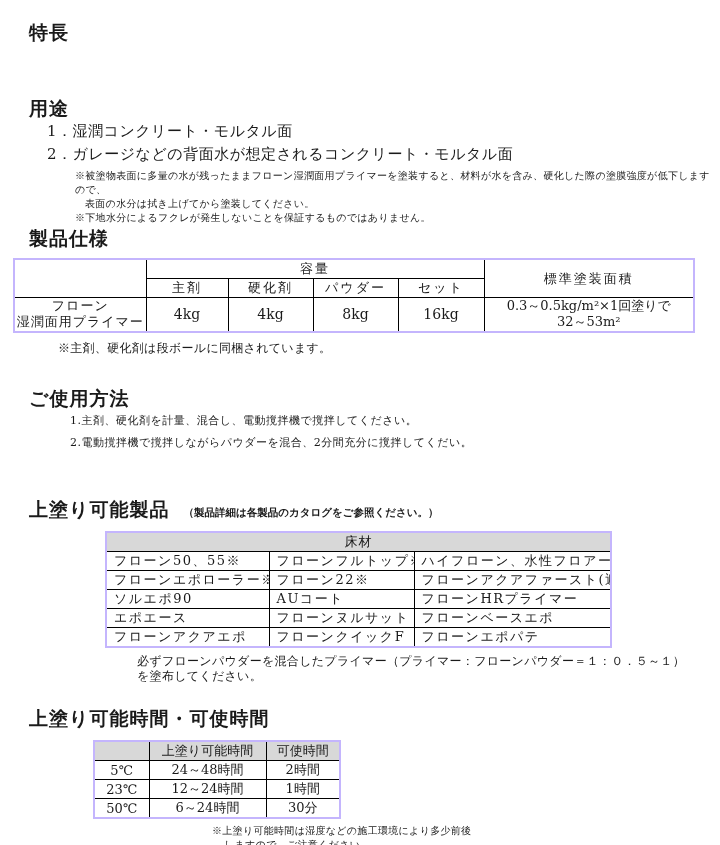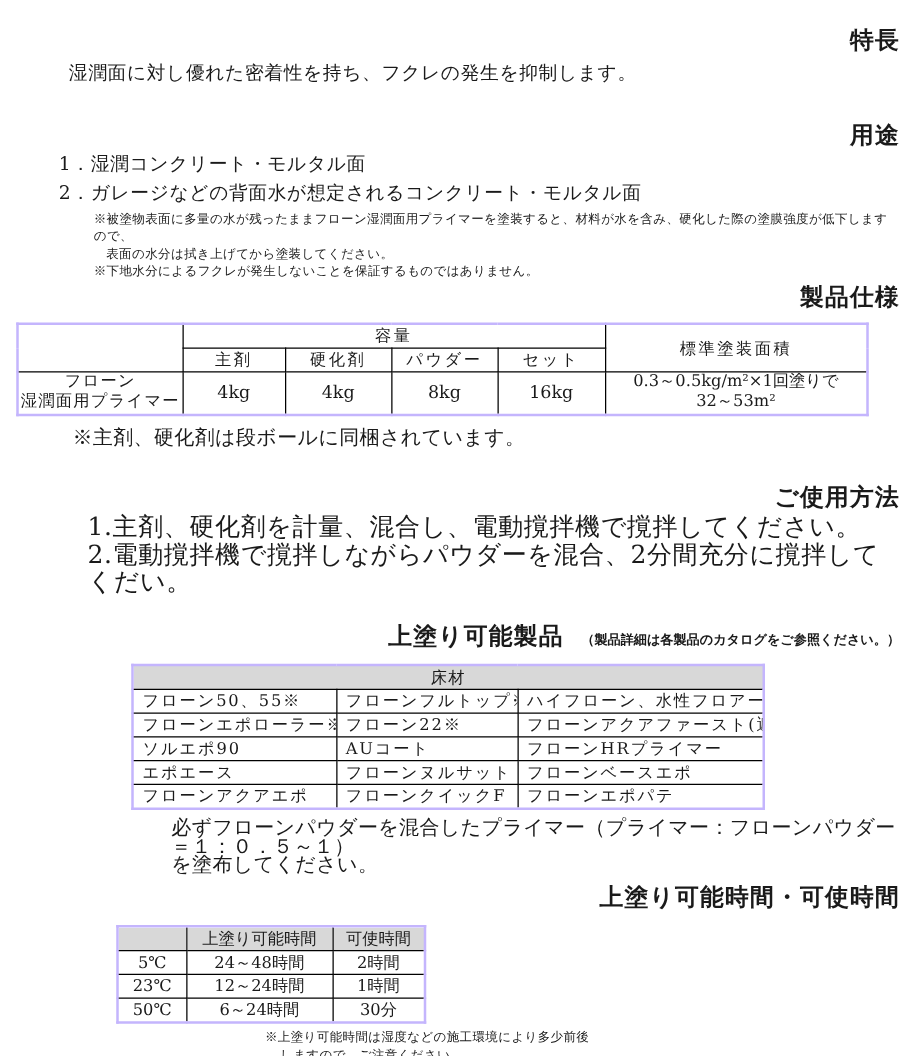--- a/index.html
+++ b/index.html
@@ -4,24 +4,24 @@
 <style>
   html,body{margin:0;padding:0;}
   body{
     width:720px;height:845px;
     background:var(--background,#ffffff);
     color:var(--text,#1a1a1a);
     font-family:"DejaVu Serif","Liberation Serif",serif;
   }
   .doc{position:relative;width:720px;height:845px;overflow:hidden;}
   .sec{position:absolute;left:0;width:720px;}
-  .h{font-size:19px;font-weight:bold;margin:0 0 0 29px;letter-spacing:1px;line-height:24px;text-align:right;}
+  .h{font-size:19px;font-weight:bold;margin:0 0 0 29px;letter-spacing:1px;line-height:24px;}
   .body-line{margin:5px 0 0 55px;font-size:15px;letter-spacing:0.5px;}
   .fine{font-size:10px;line-height:14px;letter-spacing:0.3px;}
-  .note10{font-size:16px;letter-spacing:0.3px;}
+  .note10{font-size:12px;letter-spacing:0.3px;}
 
   
   #applications{top:96px;}
   .app-item{margin-left:47px;font-size:15px;line-height:23px;letter-spacing:0.5px;}
   .app-notes{margin-left:75px;margin-top:3px;}
   .hang{margin-left:10px;}
 
   
   table{border-collapse:collapse;table-layout:fixed;}
   td{border:1px solid #000;padding:0;overflow:hidden;white-space:nowrap;}
@@ -34,21 +34,21 @@
   .spec-table{margin:8px 0 0 13px;width:680px;font-size:13px;}
   .spec-table .hdr{height:16px;letter-spacing:2px;}
   .spec-table .sub{height:18px;letter-spacing:2px;}
   .spec-table .data{height:34px;font-size:14px;}
   .spec-table .nm{font-size:13px;line-height:16px;letter-spacing:1px;}
   .spec-table .ar{font-size:13px;line-height:16px;}
   #spec .note{margin:7px 0 0 58px;}
 
   
   #usage{top:386px;}
-  .usage-step{margin-left:70px;font-size:20px;line-height:22px;letter-spacing:0.5px;}
+  .usage-step{margin-left:70px;font-size:11px;line-height:22px;letter-spacing:0.5px;}
   .usage-step.cont{margin-left:85px;}
 
   
   #topcoat{top:497px;}
   #topcoat .h .sub-note{font-size:10.5px;font-weight:bold;letter-spacing:0;margin-left:14px;}
   .topcoat-table{margin:7px 0 0 105px;width:505px;font-size:13px;}
   .topcoat-table td{height:16px;}
   .topcoat-table .cell{padding-left:7px;letter-spacing:1.5px;}
   .topcoat-table .hd{letter-spacing:1px;}
   #topcoat .notes{margin-left:127px;margin-top:6px;line-height:15px;}
@@ -60,21 +60,20 @@
   #times .notes{margin-left:212px;margin-top:5px;line-height:14px;}
   .hang2{margin-left:12px;}
 </style>
 </head>
 <body>
 
 <div class="doc">
 
   <div class="sec" id="features" style="top:20px">
     <div class="h">特長</div>
-    <div class="body-line">湿潤面に対し優れた密着性を持ち、フクレの発生を抑制します。</div>
   </div>
 
   <div class="sec" id="applications">
     <div class="h">用途</div>
     <div class="app-item">1．湿潤コンクリート・モルタル面</div>
     <div class="app-item">2．ガレージなどの背面水が想定されるコンクリート・モルタル面</div>
     <div class="app-notes fine">
       <div>※被塗物表面に多量の水が残ったままフローン湿潤面用プライマーを塗装すると、材料が水を含み、硬化した際の塗膜強度が低下しますので、</div>
       <div class="hang">表面の水分は拭き上げてから塗装してください。</div>
       <div>※下地水分によるフクレが発生しないことを保証するものではありません。</div>

